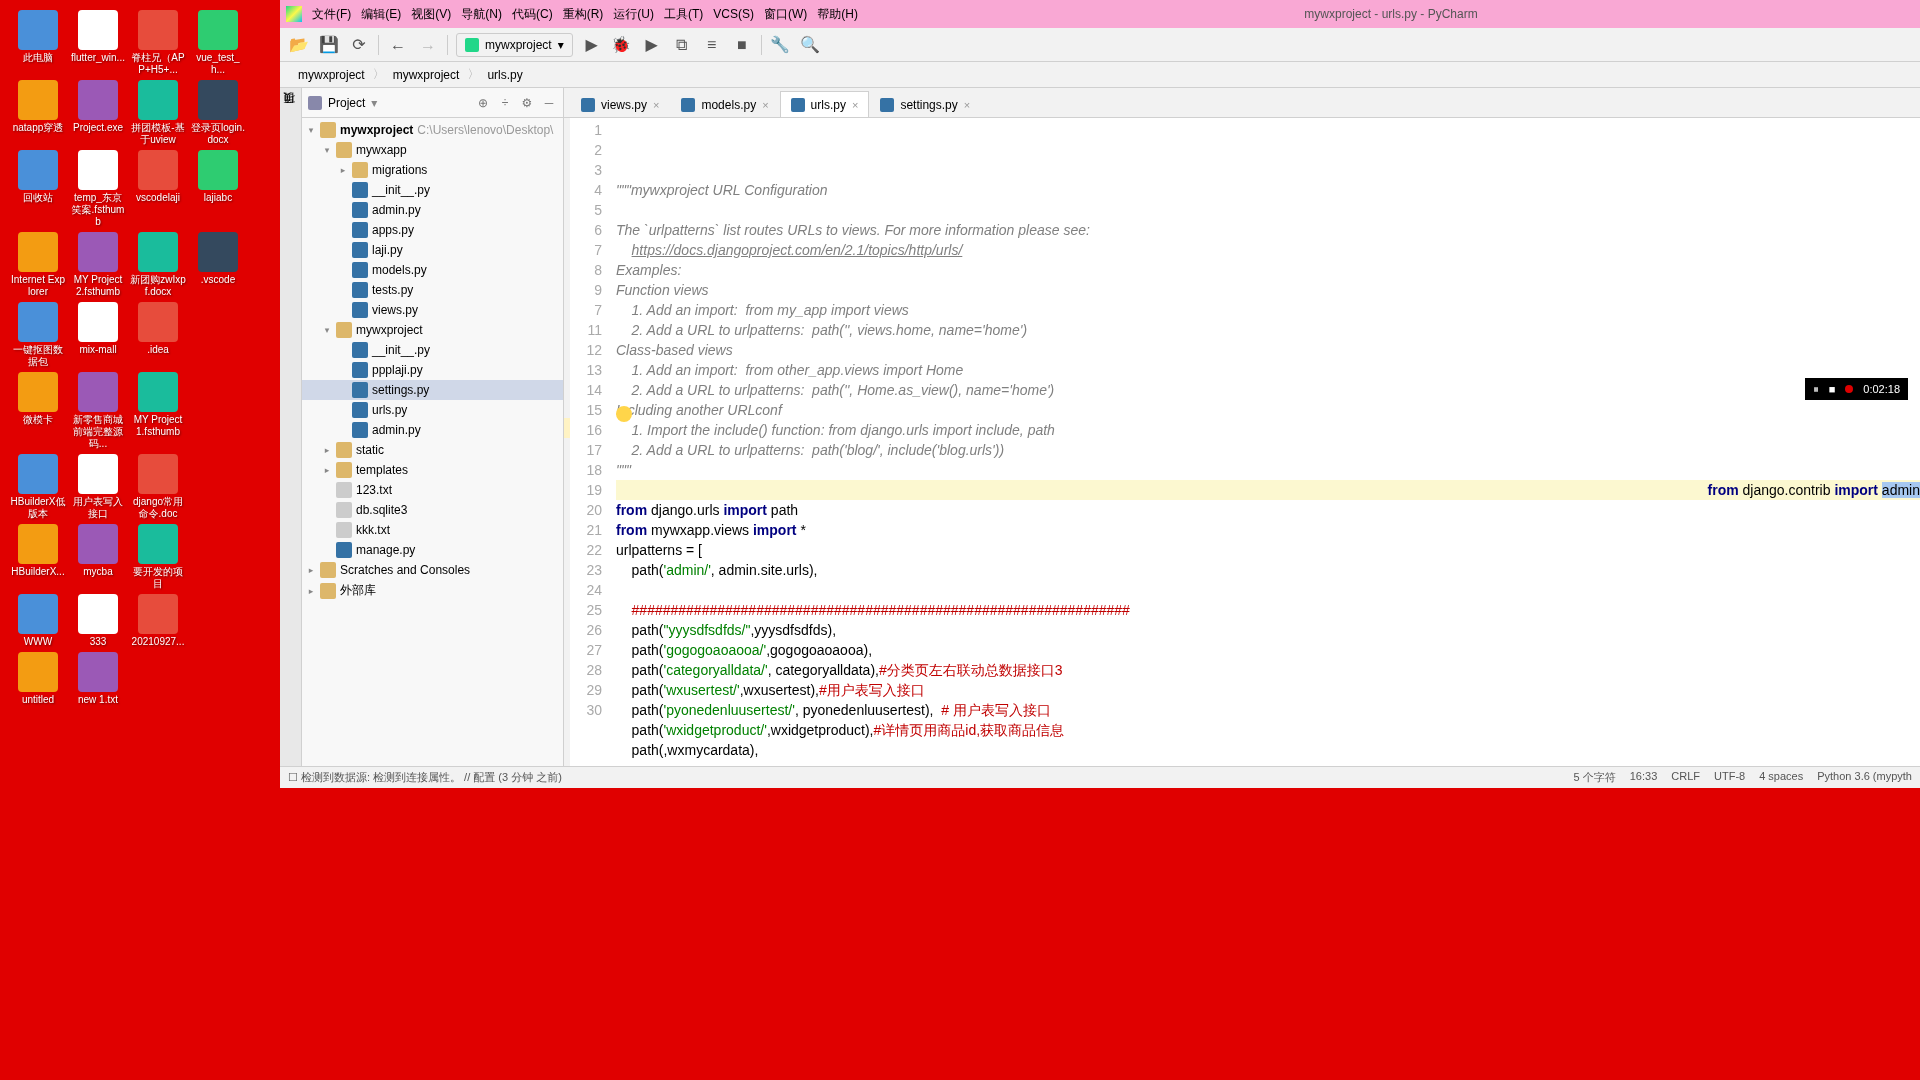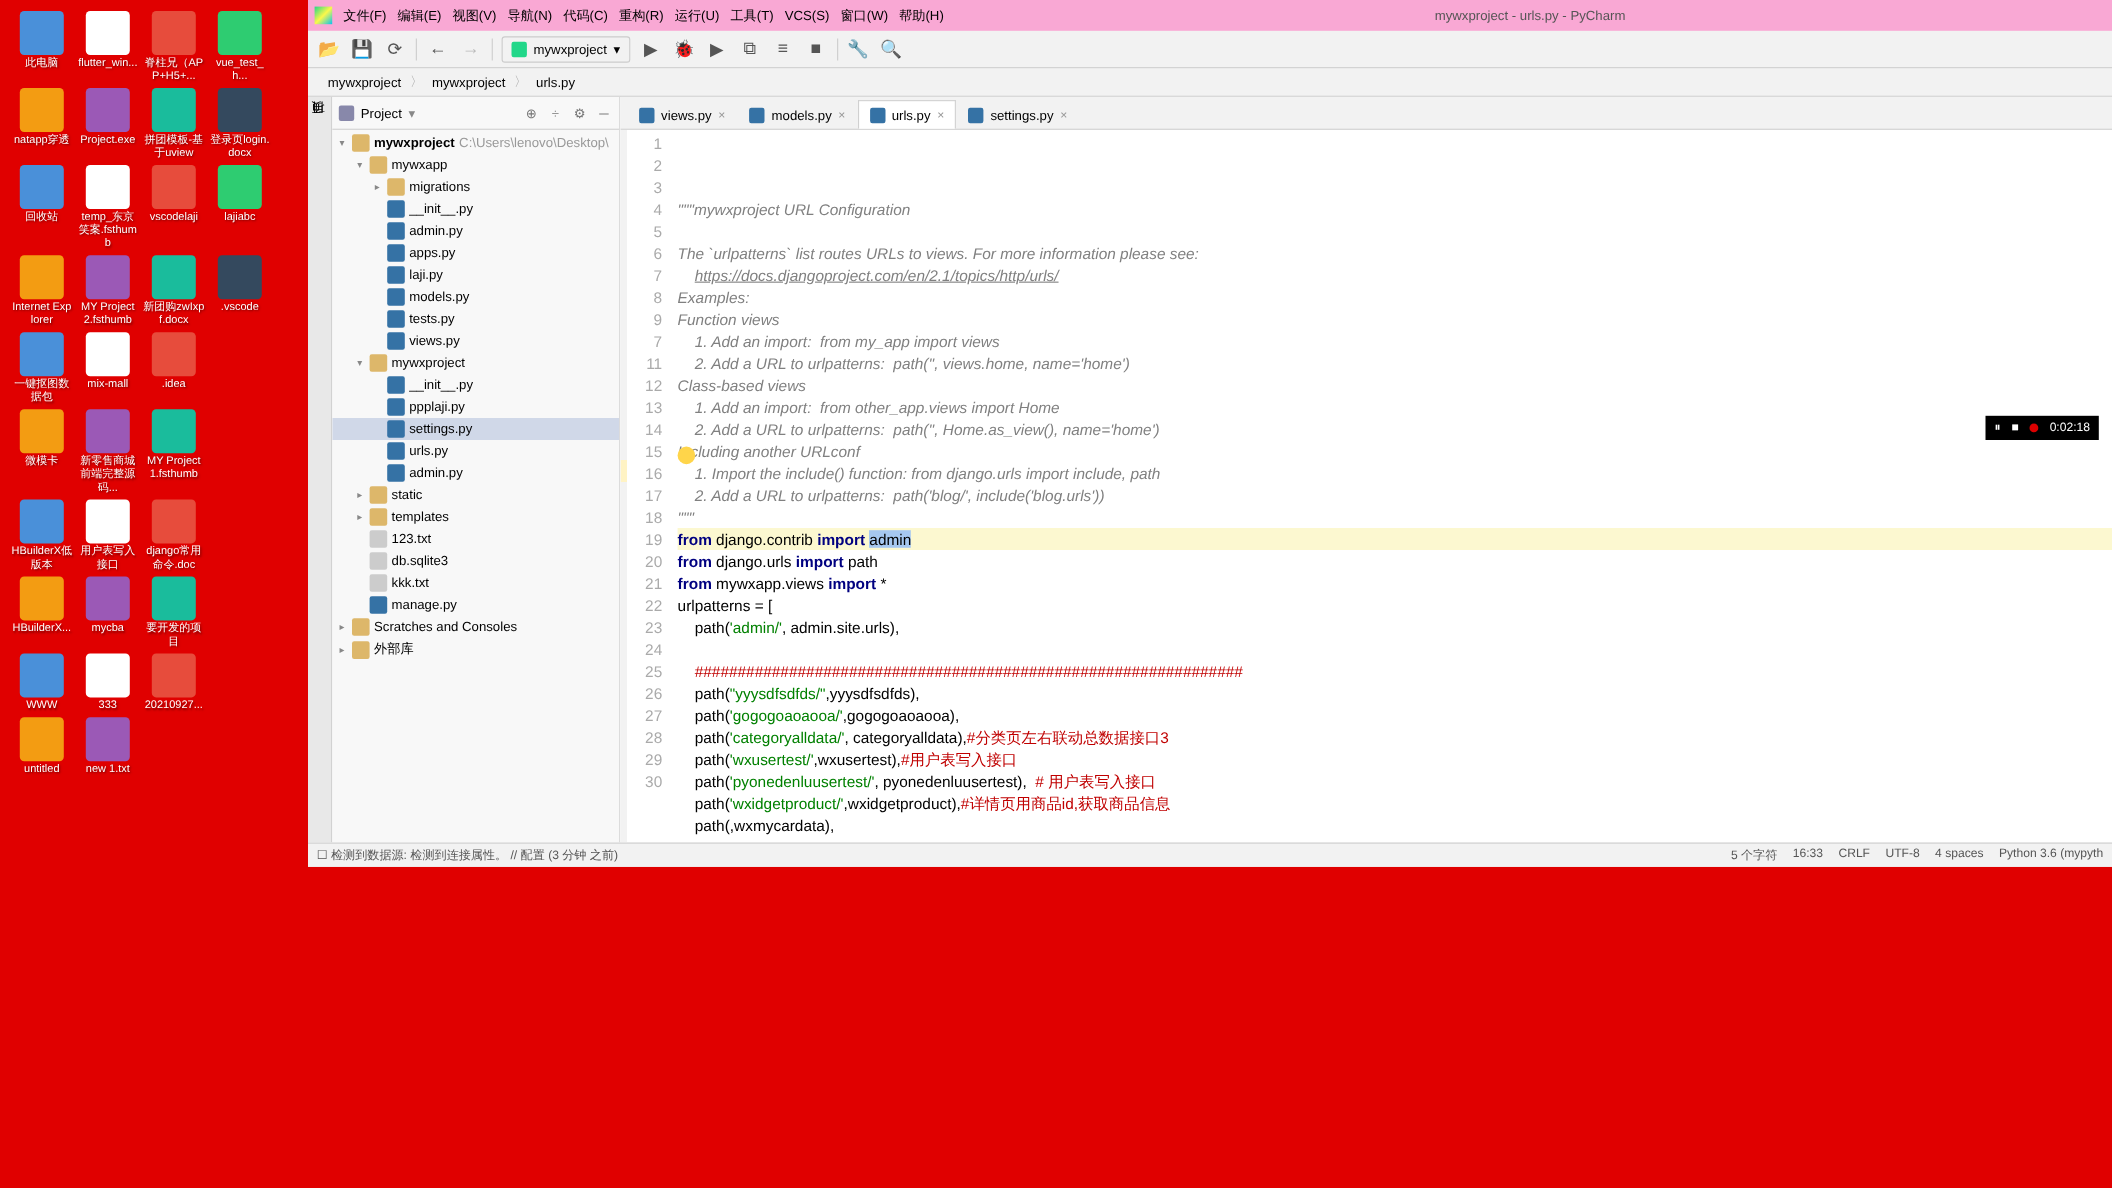--- a/index.html
+++ b/index.html
@@ -54,21 +54,21 @@
 .tab .close { color: #999; font-size: 11px; }
 .tab .fi { width: 14px; height: 14px; background: #3572a5; border-radius: 2px; }
 
 .code-wrap { flex: 1; display: flex; overflow: auto; font-family: "Consolas", monospace; font-size: 14px; line-height: 20px; }
 .gutter-strip { width: 6px; background: #f2f2f2; }
 .gutter-strip.l16 { background: linear-gradient(to bottom, #f2f2f2 0, #f2f2f2 300px, #fff3c4 300px, #fff3c4 320px, #f2f2f2 320px); }
 .linenos { width: 40px; text-align: right; color: #aaa; padding: 2px 8px 2px 0; background: #fff; user-select: none; }
 .linenos div { height: 20px; }
 .code { flex: 1; padding: 2px 0 2px 6px; white-space: pre; position: relative; }
 .code-line { height: 20px; }
-.code-line.hl { background: #fcf8d0; }
+.code-line.hl { background: #fcf8d0; text-align: right; }
 .c-comment { color: #808080; font-style: italic; }
 .c-kw { color: #000080; font-weight: bold; }
 .c-str { color: #008000; }
 .c-link { color: #808080; text-decoration: underline; }
 .c-red { color: #c00000; }
 .c-sel { background: #a6c8f0; }
 
 .bulb { position: absolute; left: 6px; top: 288px; width: 16px; height: 16px; background: #ffd54a; border-radius: 50%; }
 
 .bottom-tabs { height: 24px; display: flex; align-items: center; border-top: 1px solid #d0d0d0; font-size: 11px; background: #f2f2f2; }

